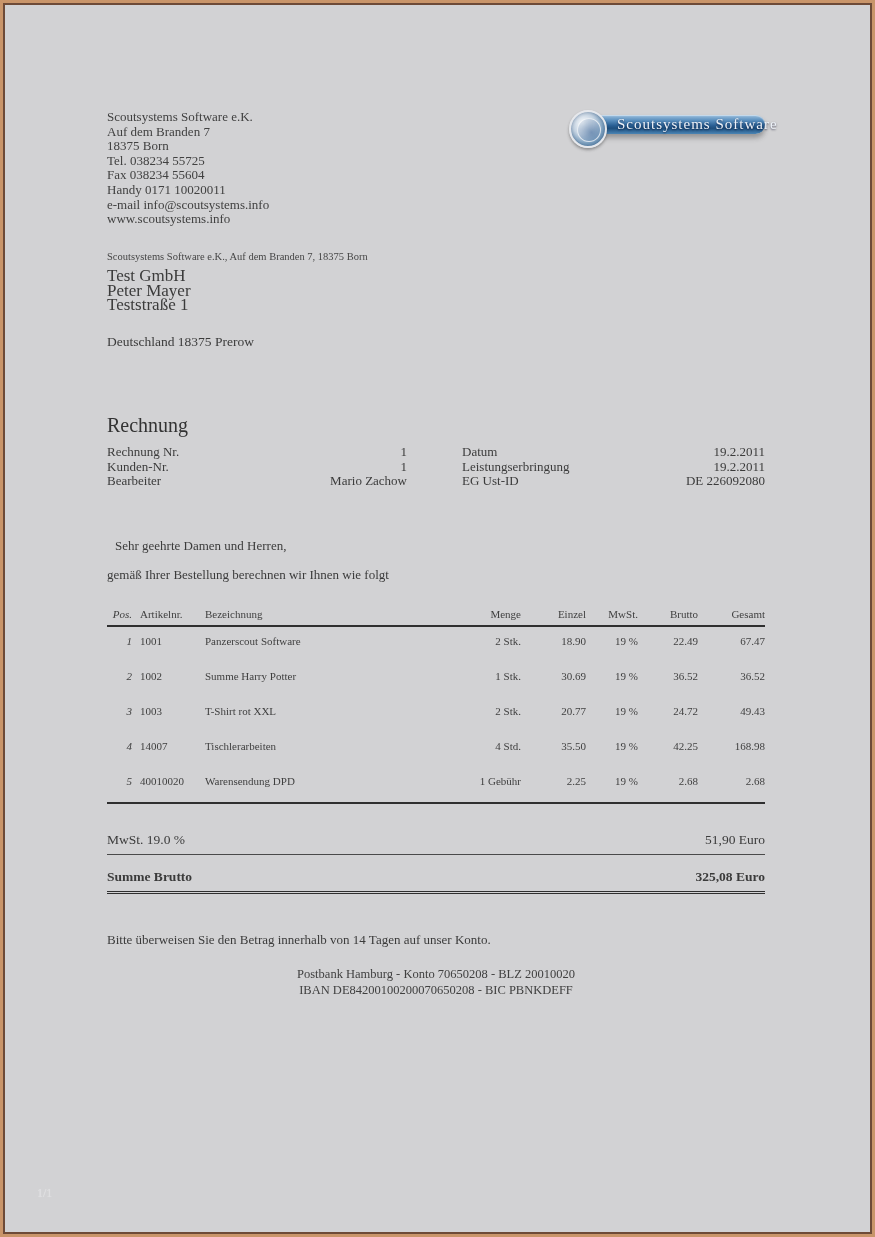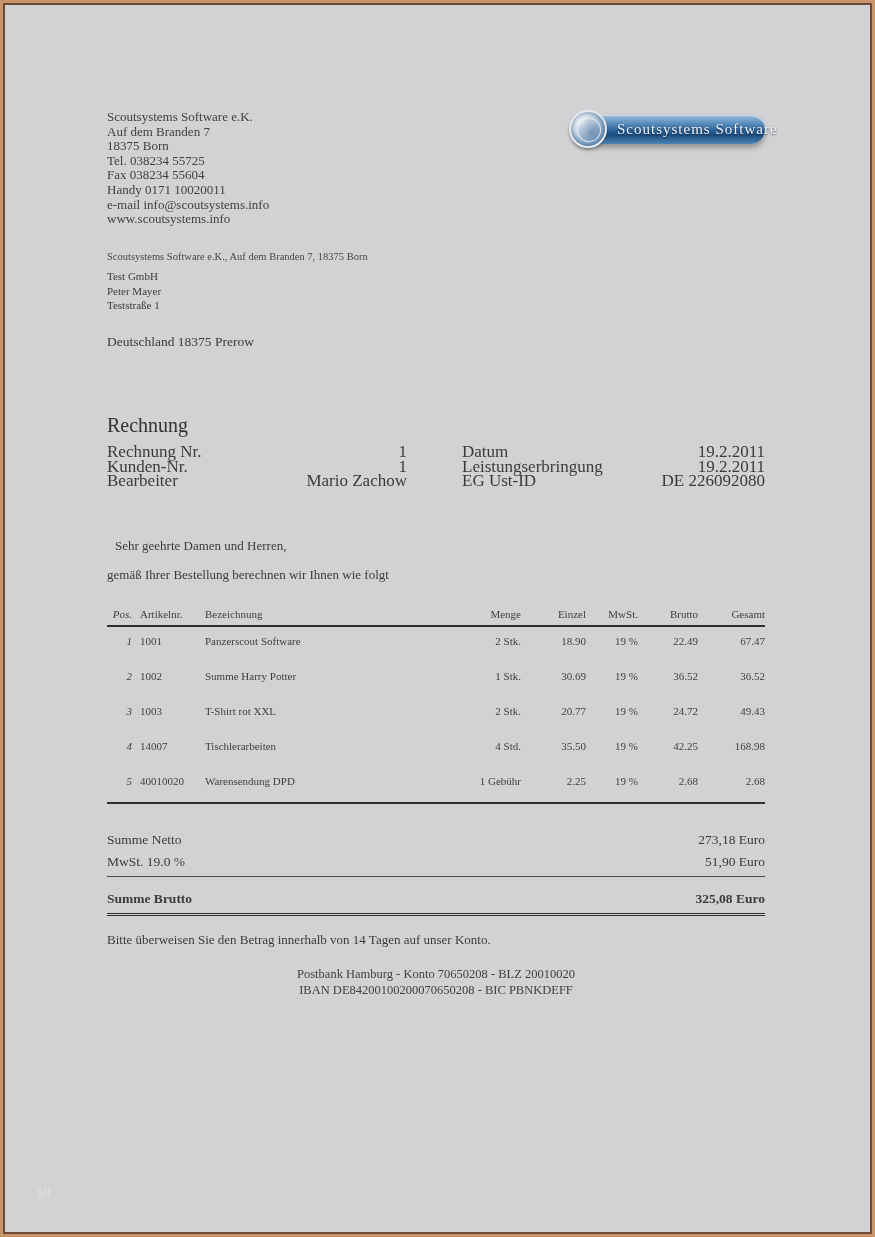--- a/index.html
+++ b/index.html
@@ -17,21 +17,21 @@
     border:2px solid #6d4a38;
     color:#3b3b3b;
     overflow:hidden;
   }
   .abs { position:absolute; }
   
   .company { left:102px; top:105px; font-size:13px; line-height:14.6px; color:#414141; }
   
   .logo-wrap { left:560px; top:104px; width:205px; height:44px; }
   .logo-pill {
-    position:absolute; left:8px; top:6px; width:192px; height:29px;
+    position:absolute; left:8px; top:6px; width:192px; height:19px;
     border-radius:15px;
     background:linear-gradient(180deg,#9cc0de 0%, #5a8fbe 28%, #2a6095 55%, #1d4f7f 70%, #4b85b4 100%);
     box-shadow:0 4px 5px rgba(40,40,40,0.35), inset 0 1px 1px rgba(255,255,255,0.5);
     display:flex; align-items:center; padding-left:44px;
   }
   .logo-text {
     color:#eef3f9; font-size:15px; letter-spacing:1px;
     text-shadow:0 1px 2px rgba(0,0,30,0.65);
     white-space:nowrap;
   }
@@ -42,26 +42,26 @@
     border:2px solid #e6e8ec;
     box-shadow:0 2px 3px rgba(40,40,40,0.4), inset 0 0 4px rgba(30,60,100,0.5);
   }
   .globe::after {
     content:""; position:absolute; left:6px; top:6px; width:22px; height:22px;
     border-radius:50%; border:1px solid rgba(255,255,255,0.7);
     background:radial-gradient(circle at 60% 60%, rgba(60,100,150,0.55), rgba(255,255,255,0.15));
   }
   
   .sender { left:102px; top:246px; font-size:10.5px; color:#464646; }
-  .recipient { left:102px; top:264px; font-size:11px; line-height:14.6px; }
+  .recipient { left:102px; top:264px; font-size:17px; line-height:14.6px; }
   .country { left:102px; top:329px; font-size:13.5px; }
   
   .title { left:102px; top:409px; font-size:20px; color:#333; }
   
-  .meta { left:102px; top:440px; width:658px; font-size:17px; line-height:14.6px; }
+  .meta { left:102px; top:440px; width:658px; font-size:13px; line-height:14.6px; }
   .meta-cols { display:flex; }
   .meta-col-l { width:300px; }
   .meta-col-r { width:303px; margin-left:55px; }
   .meta-row { display:flex; justify-content:space-between; }
   
   .greet1 { left:102px; top:533px; font-size:13px;margin-left:8px; }
   .greet2 { left:102px; top:562px; font-size:13px; }
   
   .items { left:102px; top:603px; width:658px; font-size:11px; color:#3f3f3f; }
   .itr { display:flex; align-items:baseline; }
@@ -216,24 +216,20 @@
         <span class="c-menge">1 Gebühr</span>
         <span class="c-einzel">2.25</span>
         <span class="c-mwst">19 %</span>
         <span class="c-brutto">2.68</span>
         <span class="c-gesamt">2.68</span>
       </div>
       <div class="items-foot"></div>
     </div>
 
     <div class="abs totals">
-      <div class="trow">
-        <span>Summe Netto</span>
-        <span>273,18 Euro</span>
-      </div>
       <div class="trow mwst">
         <span>MwSt. 19.0 %</span>
         <span>51,90 Euro</span>
       </div>
       <div class="trow brutto">
         <span>Summe Brutto</span>
         <span>325,08 Euro</span>
       </div>
     </div>
 

